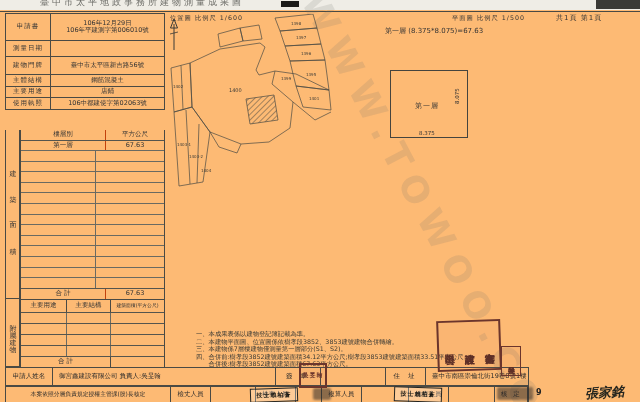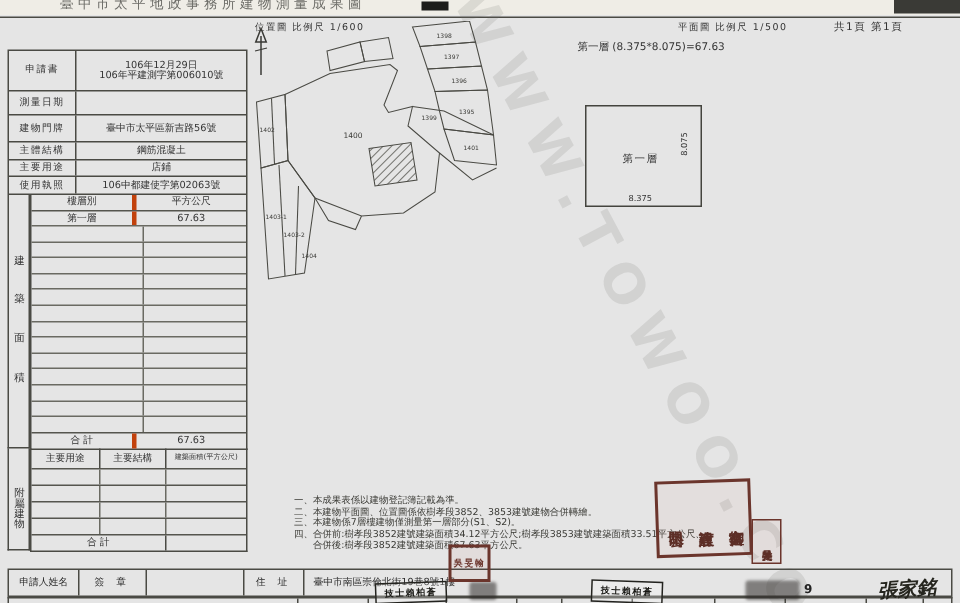--- a/index.html
+++ b/index.html
@@ -1,38 +1,38 @@
 <!DOCTYPE html>
 <html><head>
 <meta charset="utf-8">
 <style>
   html,body{margin:0;padding:0;background:#888;}
-  #page{position:relative;width:640px;height:402px;background:#e5e5e5;overflow:hidden;
+  #page{position:relative;width:640px;height:402px;background:#fdba74;overflow:hidden;
         font-family:"DejaVu Sans",sans-serif;color:#2a2a2a;}
   .abs{position:absolute;}
   .ln{position:absolute;background:#4a4a44;}
   .cell{display:flex;align-items:center;justify-content:center;text-align:center;
         font-size:6.5px;line-height:1.15;color:#333;}
   .lbl{font-size:6.5px;letter-spacing:1px;}
   
-  #info-table{position:absolute;left:5px;top:13px;width:160px;border:1px solid #4a4a44;box-sizing:border-box;margin-top:20px;}
+  #info-table{position:absolute;left:5px;top:13px;width:160px;border:1px solid #4a4a44;box-sizing:border-box;}
   .irow{display:flex;border-top:1px solid #4a4a44;box-sizing:border-box;}
   .irow:first-child{border-top:none;}
   .ilabel{width:45px;border-right:1px solid #4a4a44;box-sizing:border-box;}
   .ivalue{flex:1;}
   .subrow{display:flex;box-sizing:border-box;border-top:1px solid #55554e;}
   .band{position:absolute;left:5px;width:15px;border:1px solid #4a4a44;border-top:none;box-sizing:border-box;
         display:flex;align-items:center;justify-content:center;}
   .vtext{writing-mode:vertical-rl;text-orientation:upright;font-size:7px;color:#333;}
-  .fcol{width:70px;border-right:3px solid #c2410c;box-sizing:border-box;text-align:center;}
+  .fcol{width:85px;border-right:1px solid #c2410c;box-sizing:border-box;text-align:center;}
   .acol{flex:1;}
   .erow{height:10.6px;border-top:1px solid #6a6a62;box-sizing:border-box;display:flex;}
   .ecol{width:75px;border-right:1px solid #6a6a62;box-sizing:border-box;height:100%;}
   
-  .bigrow{position:absolute;left:5px;width:630px;border:1px solid #4a4a44;box-sizing:border-box;display:flex;margin-top:12px;}
+  .bigrow{position:absolute;left:5px;width:524px;border:1px solid #4a4a44;box-sizing:border-box;display:flex;}
   .bcell{border-right:1px solid #4a4a44;box-sizing:border-box;display:flex;align-items:center;justify-content:center;
          font-size:6.5px;text-align:center;}
   .bcell:last-child{border-right:none;}
   
   .stampbox{position:absolute;border:1.5px solid #23231f;color:#171713;font-weight:bold;
             display:flex;align-items:center;justify-content:center;font-size:6px;letter-spacing:1px;
             background:rgba(255,255,255,0.25);}
   .smudge{position:absolute;background:rgba(45,42,40,0.55);filter:blur(1px);border-radius:2px;}
   .redseal{border:2px solid #6b352c;color:#6b352c;background:rgba(190,90,70,0.06);}
   .notes{position:absolute;left:196px;top:330px;width:300px;font-size:6.3px;line-height:7.6px;color:#3a3a35;}
@@ -249,20 +249,21 @@
   <div class="notes">
     <div>一、本成果表係以建物登記簿記載為準。</div>
     <div>二、本建物平面圖、位置圖係依樹孝段3852、3853建號建物合併轉繪。</div>
     <div>三、本建物係7層樓建物僅測量第一層部分(S1、S2)。</div>
     <div>四、合併前:樹孝段3852建號建築面積34.12平方公尺;樹孝段3853建號建築面積33.51平方公尺、</div>
     <div>　　合併後:樹孝段3852建號建築面積67.63平方公尺。</div>
   </div>
 
   <div class="bigrow" style="top:367px;height:19px;">
     <div class="bcell" style="width:47px;">申請人姓名</div>
+    <div class="bcell" style="width:223px;justify-content:flex-start;padding-left:6px;">御宮鑫建設有限公司 負責人:吳旻翰</div>
     <div class="bcell" style="width:45px;letter-spacing:3px;">簽 章</div>
     <div class="bcell" style="width:65px;"></div>
     <div class="bcell" style="width:40px;letter-spacing:3px;">住 址</div>
     <div class="bcell" style="flex:1;justify-content:flex-start;padding-left:6px;">臺中市南區崇倫北街19巷8號1樓</div>
   </div>
 
   <div class="bigrow" style="top:386px;height:16px;border-bottom:none;">
     <div class="bcell" style="width:193px;font-size:5.8px;">本案依照分層負責規定授權主管課(股)長核定</div>
     <div class="bcell" style="width:47px;">檢丈人員</div>
     <div class="bcell" style="width:52px;"></div>

